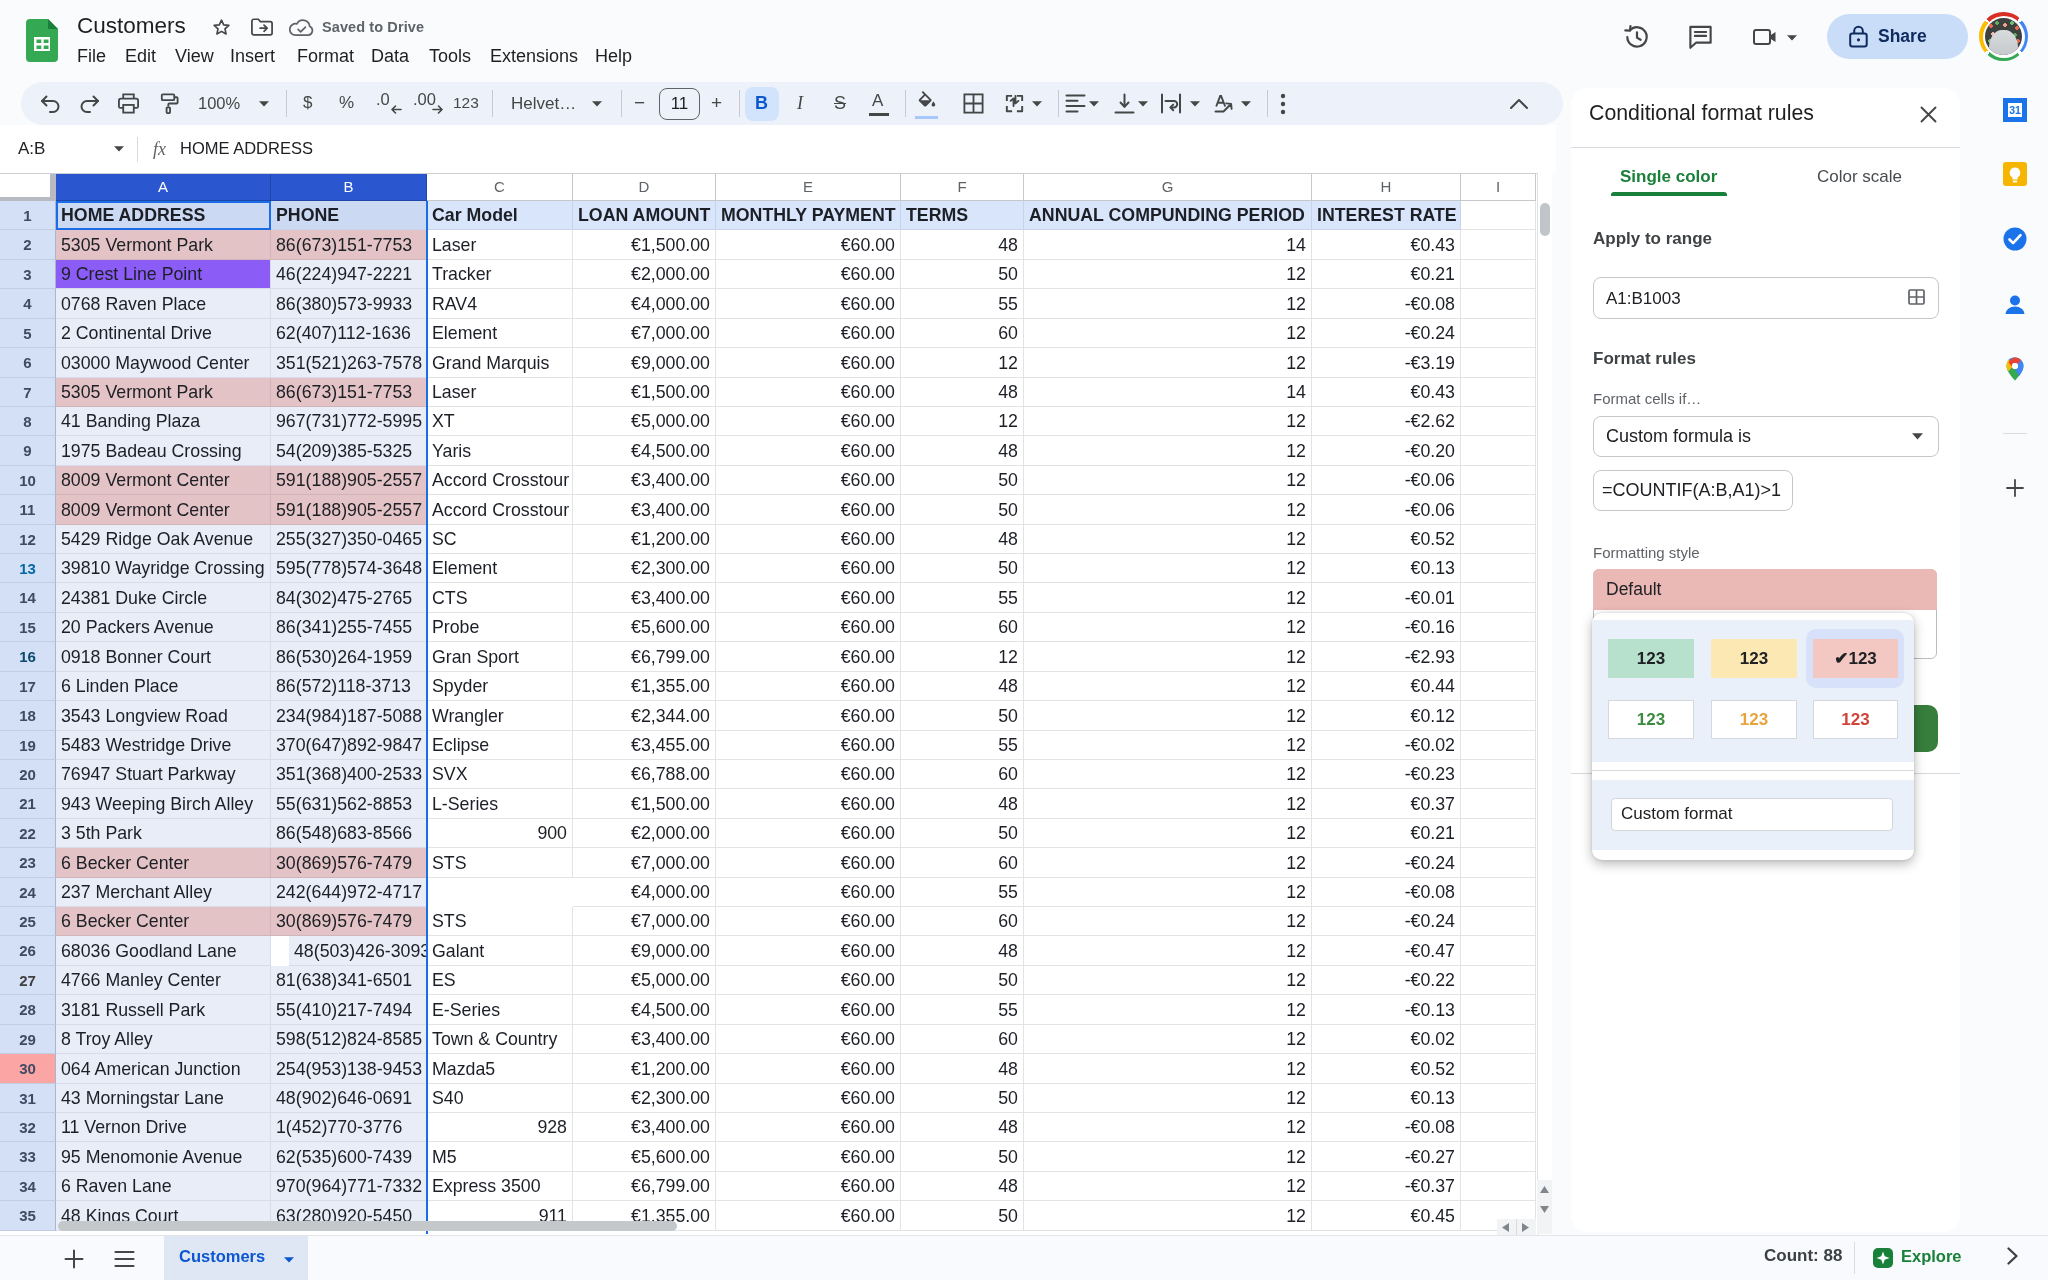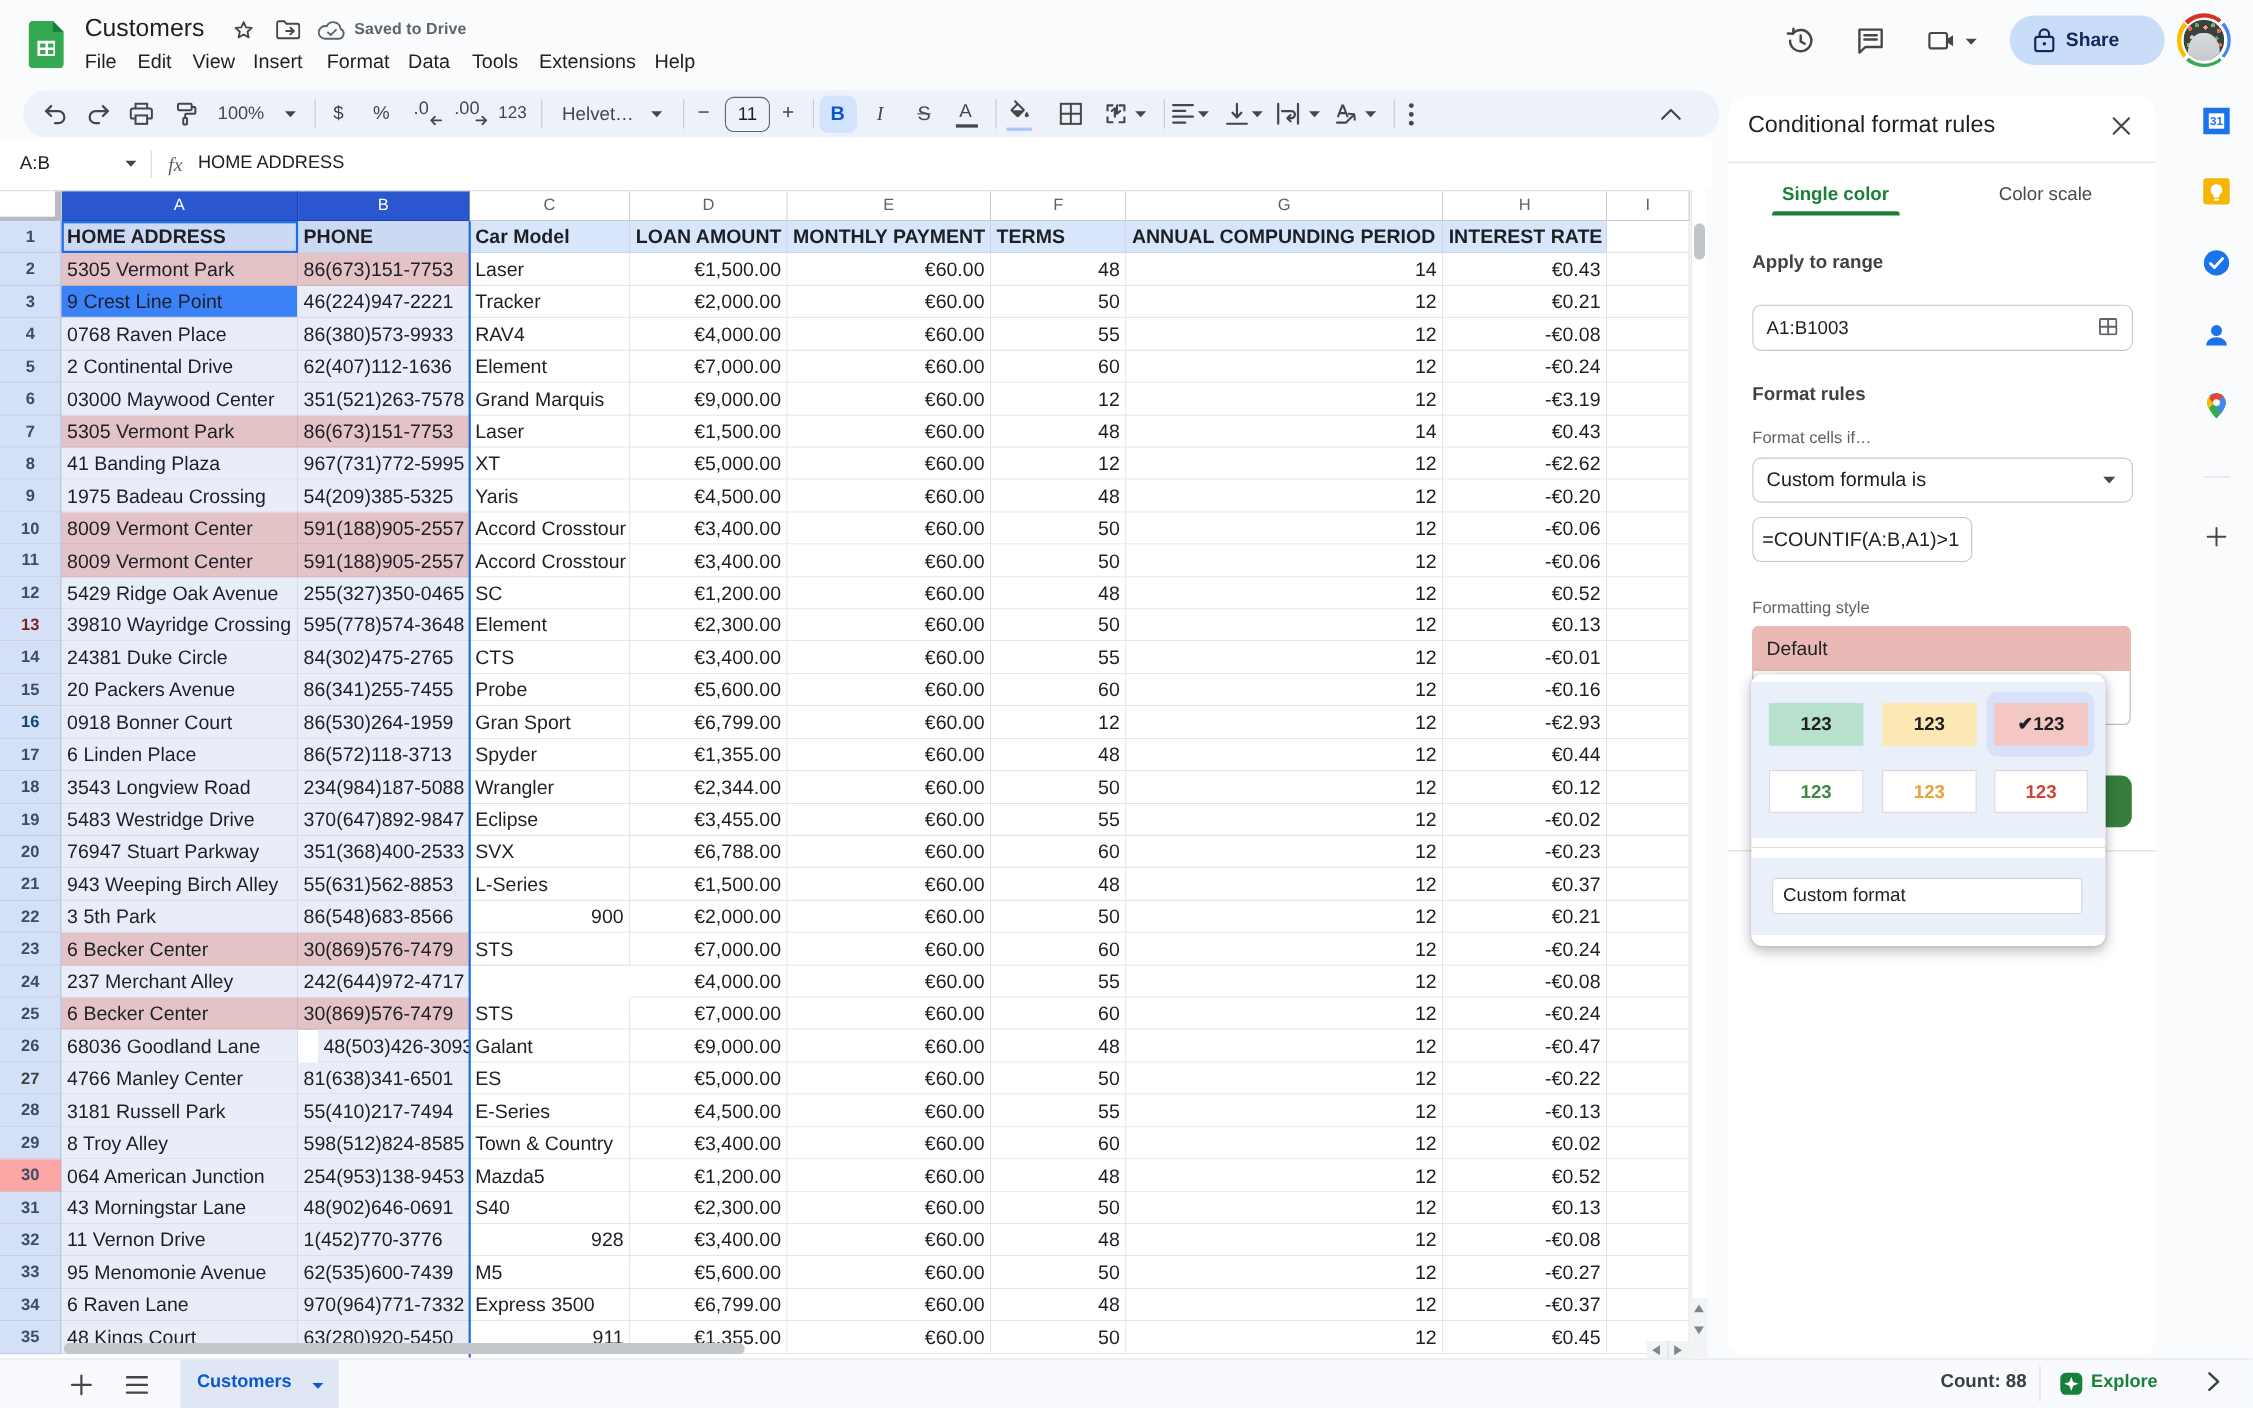--- a/index.html
+++ b/index.html
@@ -207,21 +207,21 @@
 <div class="cell" style="left:56px;top:230px;width:215px;height:30px;background:#e3c3c5;border-right:1px solid #cfb4ba;border-bottom:1px solid #cfb4ba;padding-left:5px;line-height:30px;">5305 Vermont Park</div>
 <div class="cell" style="left:271px;top:230px;width:156px;height:30px;background:#e3c3c5;border-bottom:1px solid #cfb4ba;padding-left:5px;line-height:30px;">86(673)151-7753</div>
 <div class="cell" style="left:427px;top:230px;width:146px;height:30px;background:#fff;border-right:1px solid #e2e3e3;border-bottom:1px solid #e2e3e3;padding-left:5px;padding-right:5px;line-height:30px;">Laser</div>
 <div class="cell num" style="left:573px;top:230px;width:143px;height:30px;background:#fff;border-right:1px solid #e2e3e3;border-bottom:1px solid #e2e3e3;padding-right:5px;line-height:30px;">€1,500.00</div>
 <div class="cell num" style="left:716px;top:230px;width:185px;height:30px;background:#fff;border-right:1px solid #e2e3e3;border-bottom:1px solid #e2e3e3;padding-right:5px;line-height:30px;">€60.00</div>
 <div class="cell num" style="left:901px;top:230px;width:123px;height:30px;background:#fff;border-right:1px solid #e2e3e3;border-bottom:1px solid #e2e3e3;padding-right:5px;line-height:30px;">48</div>
 <div class="cell num" style="left:1024px;top:230px;width:288px;height:30px;background:#fff;border-right:1px solid #e2e3e3;border-bottom:1px solid #e2e3e3;padding-right:5px;line-height:30px;">14</div>
 <div class="cell num" style="left:1312px;top:230px;width:149px;height:30px;background:#fff;border-right:1px solid #e2e3e3;border-bottom:1px solid #e2e3e3;padding-right:5px;line-height:30px;">€0.43</div>
 <div class="cell" style="left:1461px;top:230px;width:75px;height:30px;background:#fff;border-right:1px solid #e2e3e3;border-bottom:1px solid #e2e3e3;"></div>
 <div class="abs" style="left:0;top:260px;width:56px;height:29px;background:#d4e0f6;border-right:1px solid #aab6cf;border-bottom:1px solid #c3cde2;color:#3f4a63;font-size:15px;font-weight:700;text-align:center;line-height:29px;">3</div>
-<div class="cell" style="left:56px;top:260px;width:215px;height:29px;background:#3b82f6;border-right:1px solid #d8dcea;border-bottom:1px solid #d8dcea;padding-left:5px;line-height:29px;">9 Crest Line Point</div>
+<div class="cell" style="left:56px;top:260px;width:215px;height:29px;background:#8b5cf6;border-right:1px solid #d8dcea;border-bottom:1px solid #d8dcea;padding-left:5px;line-height:29px;">9 Crest Line Point</div>
 <div class="cell" style="left:271px;top:260px;width:156px;height:29px;background:#e9edf7;border-bottom:1px solid #d8dcea;padding-left:5px;line-height:29px;">46(224)947-2221</div>
 <div class="cell" style="left:427px;top:260px;width:146px;height:29px;background:#fff;border-right:1px solid #e2e3e3;border-bottom:1px solid #e2e3e3;padding-left:5px;padding-right:5px;line-height:29px;">Tracker</div>
 <div class="cell num" style="left:573px;top:260px;width:143px;height:29px;background:#fff;border-right:1px solid #e2e3e3;border-bottom:1px solid #e2e3e3;padding-right:5px;line-height:29px;">€2,000.00</div>
 <div class="cell num" style="left:716px;top:260px;width:185px;height:29px;background:#fff;border-right:1px solid #e2e3e3;border-bottom:1px solid #e2e3e3;padding-right:5px;line-height:29px;">€60.00</div>
 <div class="cell num" style="left:901px;top:260px;width:123px;height:29px;background:#fff;border-right:1px solid #e2e3e3;border-bottom:1px solid #e2e3e3;padding-right:5px;line-height:29px;">50</div>
 <div class="cell num" style="left:1024px;top:260px;width:288px;height:29px;background:#fff;border-right:1px solid #e2e3e3;border-bottom:1px solid #e2e3e3;padding-right:5px;line-height:29px;">12</div>
 <div class="cell num" style="left:1312px;top:260px;width:149px;height:29px;background:#fff;border-right:1px solid #e2e3e3;border-bottom:1px solid #e2e3e3;padding-right:5px;line-height:29px;">€0.21</div>
 <div class="cell" style="left:1461px;top:260px;width:75px;height:29px;background:#fff;border-right:1px solid #e2e3e3;border-bottom:1px solid #e2e3e3;"></div>
 <div class="abs" style="left:0;top:289px;width:56px;height:30px;background:#d4e0f6;border-right:1px solid #aab6cf;border-bottom:1px solid #c3cde2;color:#3f4a63;font-size:15px;font-weight:700;text-align:center;line-height:30px;">4</div>
 <div class="cell" style="left:56px;top:289px;width:215px;height:30px;background:#e9edf7;border-right:1px solid #d8dcea;border-bottom:1px solid #d8dcea;padding-left:5px;line-height:30px;">0768 Raven Place</div>
@@ -306,21 +306,21 @@
 <div class="abs" style="left:0;top:525px;width:56px;height:29px;background:#d4e0f6;border-right:1px solid #aab6cf;border-bottom:1px solid #c3cde2;color:#3f4a63;font-size:15px;font-weight:700;text-align:center;line-height:29px;">12</div>
 <div class="cell" style="left:56px;top:525px;width:215px;height:29px;background:#e9edf7;border-right:1px solid #d8dcea;border-bottom:1px solid #d8dcea;padding-left:5px;line-height:29px;">5429 Ridge Oak Avenue</div>
 <div class="cell" style="left:271px;top:525px;width:156px;height:29px;background:#e9edf7;border-bottom:1px solid #d8dcea;padding-left:5px;line-height:29px;">255(327)350-0465</div>
 <div class="cell" style="left:427px;top:525px;width:146px;height:29px;background:#fff;border-right:1px solid #e2e3e3;border-bottom:1px solid #e2e3e3;padding-left:5px;padding-right:5px;line-height:29px;">SC</div>
 <div class="cell num" style="left:573px;top:525px;width:143px;height:29px;background:#fff;border-right:1px solid #e2e3e3;border-bottom:1px solid #e2e3e3;padding-right:5px;line-height:29px;">€1,200.00</div>
 <div class="cell num" style="left:716px;top:525px;width:185px;height:29px;background:#fff;border-right:1px solid #e2e3e3;border-bottom:1px solid #e2e3e3;padding-right:5px;line-height:29px;">€60.00</div>
 <div class="cell num" style="left:901px;top:525px;width:123px;height:29px;background:#fff;border-right:1px solid #e2e3e3;border-bottom:1px solid #e2e3e3;padding-right:5px;line-height:29px;">48</div>
 <div class="cell num" style="left:1024px;top:525px;width:288px;height:29px;background:#fff;border-right:1px solid #e2e3e3;border-bottom:1px solid #e2e3e3;padding-right:5px;line-height:29px;">12</div>
 <div class="cell num" style="left:1312px;top:525px;width:149px;height:29px;background:#fff;border-right:1px solid #e2e3e3;border-bottom:1px solid #e2e3e3;padding-right:5px;line-height:29px;">€0.52</div>
 <div class="cell" style="left:1461px;top:525px;width:75px;height:29px;background:#fff;border-right:1px solid #e2e3e3;border-bottom:1px solid #e2e3e3;"></div>
-<div class="abs" style="left:0;top:554px;width:56px;height:29px;background:#d4e0f6;border-right:1px solid #aab6cf;border-bottom:1px solid #c3cde2;color:#7f1d1d;font-size:15px;font-weight:700;text-align:center;line-height:29px;">13</div>
+<div class="abs" style="left:0;top:554px;width:56px;height:29px;background:#d4e0f6;border-right:1px solid #aab6cf;border-bottom:1px solid #c3cde2;color:#0369a1;font-size:15px;font-weight:700;text-align:center;line-height:29px;">13</div>
 <div class="cell" style="left:56px;top:554px;width:215px;height:29px;background:#e9edf7;border-right:1px solid #d8dcea;border-bottom:1px solid #d8dcea;padding-left:5px;line-height:29px;">39810 Wayridge Crossing</div>
 <div class="cell" style="left:271px;top:554px;width:156px;height:29px;background:#e9edf7;border-bottom:1px solid #d8dcea;padding-left:5px;line-height:29px;">595(778)574-3648</div>
 <div class="cell" style="left:427px;top:554px;width:146px;height:29px;background:#fff;border-right:1px solid #e2e3e3;border-bottom:1px solid #e2e3e3;padding-left:5px;padding-right:5px;line-height:29px;">Element</div>
 <div class="cell num" style="left:573px;top:554px;width:143px;height:29px;background:#fff;border-right:1px solid #e2e3e3;border-bottom:1px solid #e2e3e3;padding-right:5px;line-height:29px;">€2,300.00</div>
 <div class="cell num" style="left:716px;top:554px;width:185px;height:29px;background:#fff;border-right:1px solid #e2e3e3;border-bottom:1px solid #e2e3e3;padding-right:5px;line-height:29px;">€60.00</div>
 <div class="cell num" style="left:901px;top:554px;width:123px;height:29px;background:#fff;border-right:1px solid #e2e3e3;border-bottom:1px solid #e2e3e3;padding-right:5px;line-height:29px;">50</div>
 <div class="cell num" style="left:1024px;top:554px;width:288px;height:29px;background:#fff;border-right:1px solid #e2e3e3;border-bottom:1px solid #e2e3e3;padding-right:5px;line-height:29px;">12</div>
 <div class="cell num" style="left:1312px;top:554px;width:149px;height:29px;background:#fff;border-right:1px solid #e2e3e3;border-bottom:1px solid #e2e3e3;padding-right:5px;line-height:29px;">€0.13</div>
 <div class="cell" style="left:1461px;top:554px;width:75px;height:29px;background:#fff;border-right:1px solid #e2e3e3;border-bottom:1px solid #e2e3e3;"></div>
 <div class="abs" style="left:0;top:583px;width:56px;height:30px;background:#d4e0f6;border-right:1px solid #aab6cf;border-bottom:1px solid #c3cde2;color:#3f4a63;font-size:15px;font-weight:700;text-align:center;line-height:30px;">14</div>

